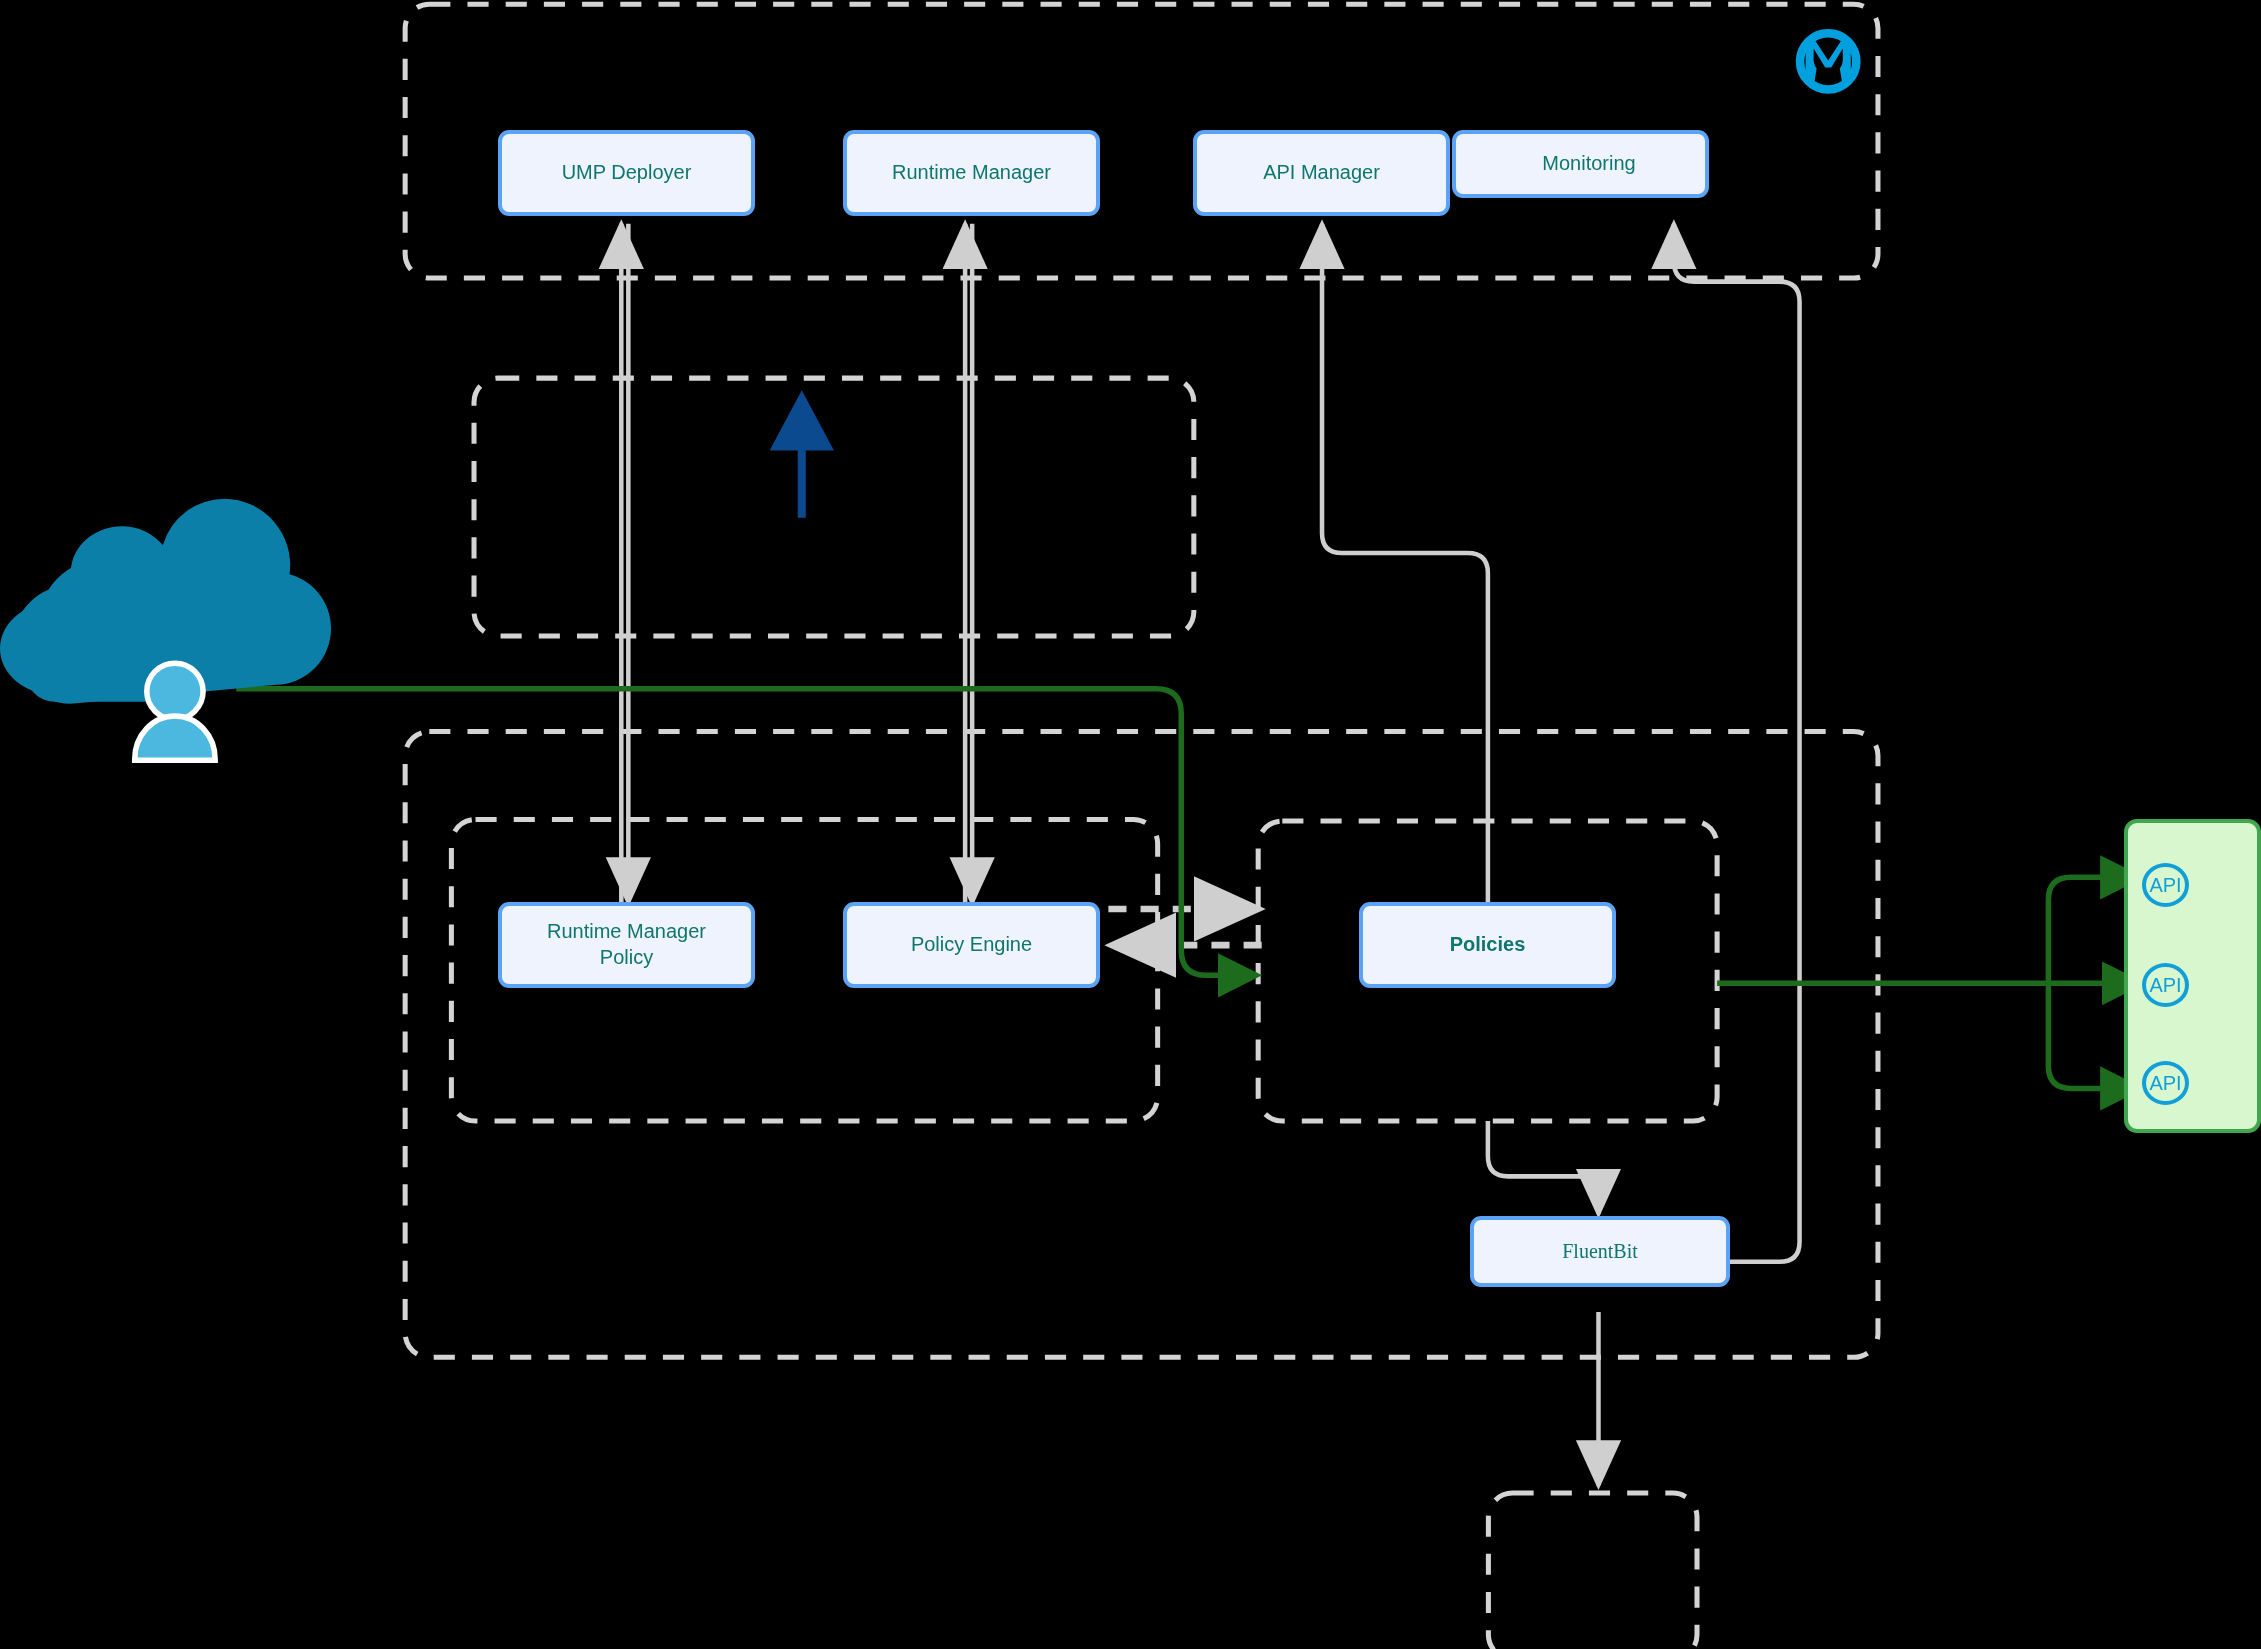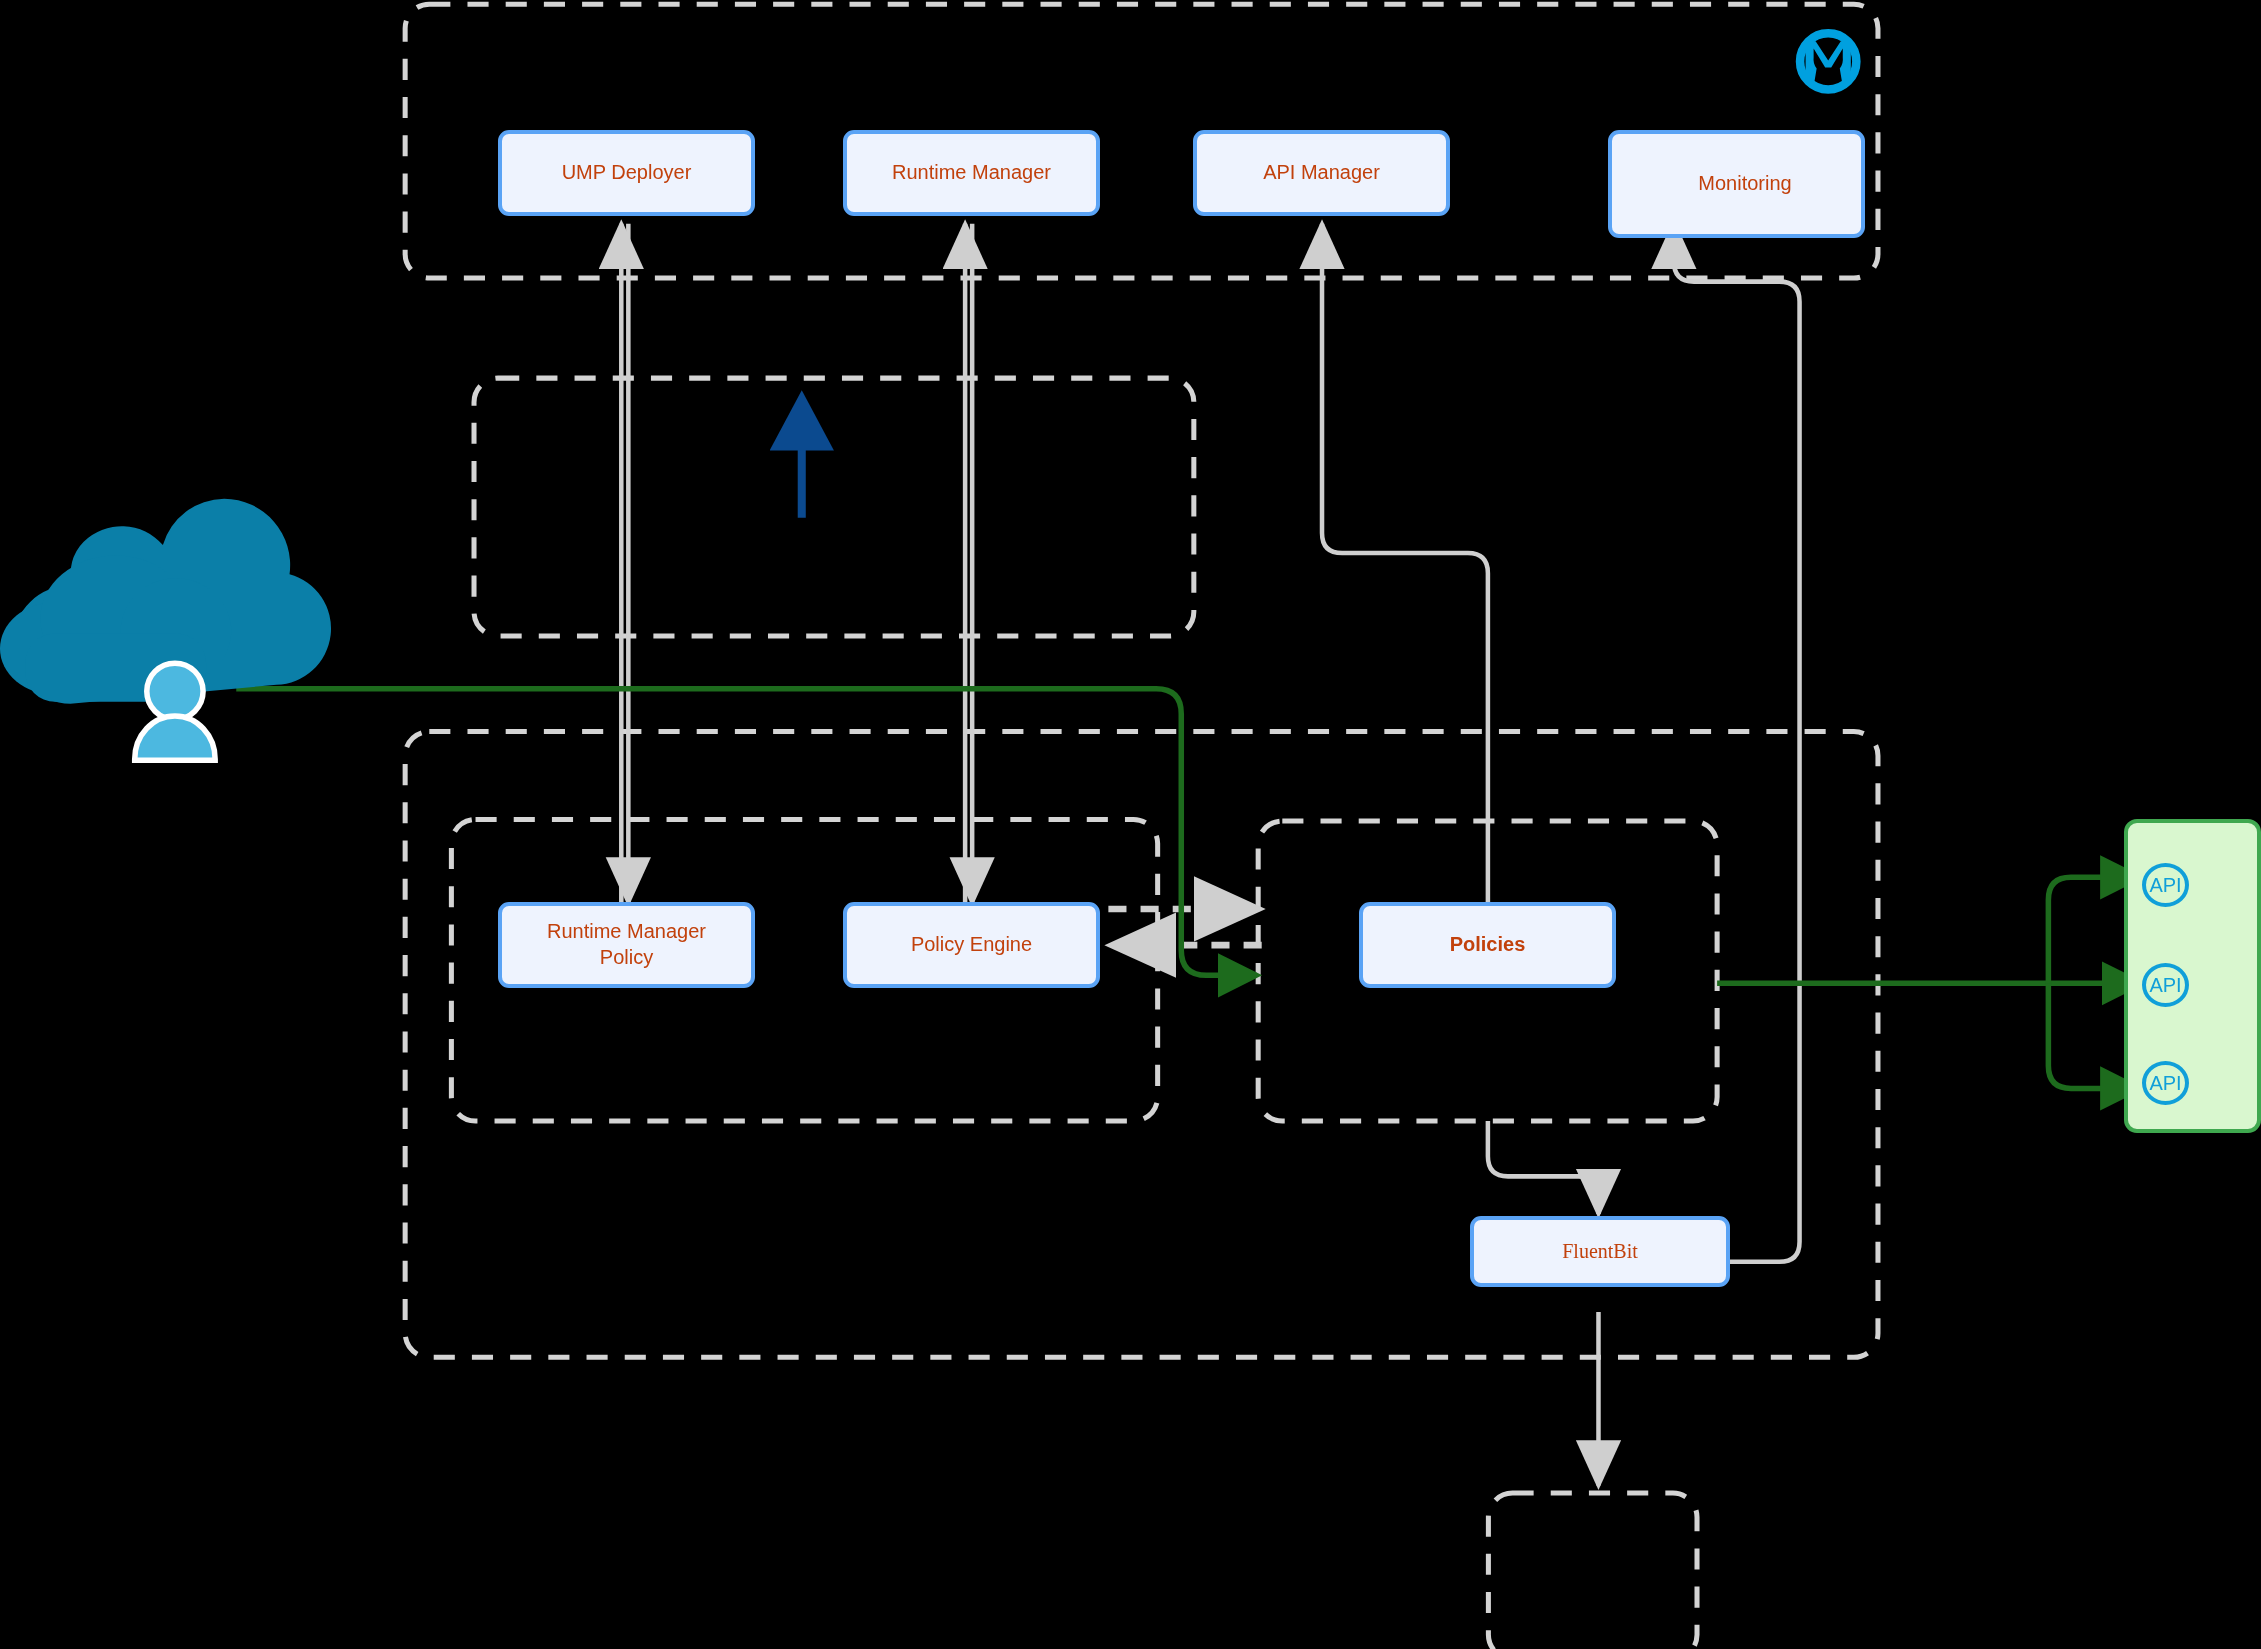--- a/index.html
+++ b/index.html
@@ -14,21 +14,21 @@
 
   
   .node{
     position:absolute;
     background:#eef3fe;
     border:4.5px solid #5aa3f5;
     border-radius:11px;
     box-sizing:border-box;
     display:flex;align-items:center;justify-content:center;
     text-align:center;
-    color:#c2410c;
+    color:#0f766e;
     font-size:20px;
     line-height:1.28;
     font-family:"Liberation Sans", sans-serif;
     padding:0 7px;
   }
   
   .api-panel{
     position:absolute;
     background:#d9f7cf;
     border:4.5px solid #3aa council;
@@ -134,21 +134,21 @@
                a46,46 0 0 0 16,-12 L3682,82 L3662,82 L3637,120 L3612,82 z" fill="#00a0df"></path>
     </g>
   </svg>
 
   <div class="node" style="left:498px;top:130px;width:257px;height:86px;">UMP Deployer</div>
 
   <div class="node" style="left:843px;top:130px;width:257px;height:86px;">Runtime Manager</div>
 
   <div class="node" style="left:1193px;top:130px;width:257px;height:86px;">API Manager</div>
 
-  <div class="node" style="left:1608px;top:130px;width:257px;height:108px;padding-left:24px;">Monitoring</div>
+  <div class="node" style="left:1452px;top:130px;width:257px;height:68px;padding-left:24px;">Monitoring</div>
 
   <div class="node" style="left:498px;top:902px;width:257px;height:86px;flex-direction:column;">
     <span>Runtime Manager</span>
     <span>Policy</span>
   </div>
 
   <div class="node" style="left:843px;top:902px;width:257px;height:86px;">Policy Engine</div>
 
   <div class="node" style="left:1359px;top:902px;width:257px;height:86px;font-weight:bold;">Policies</div>
 

